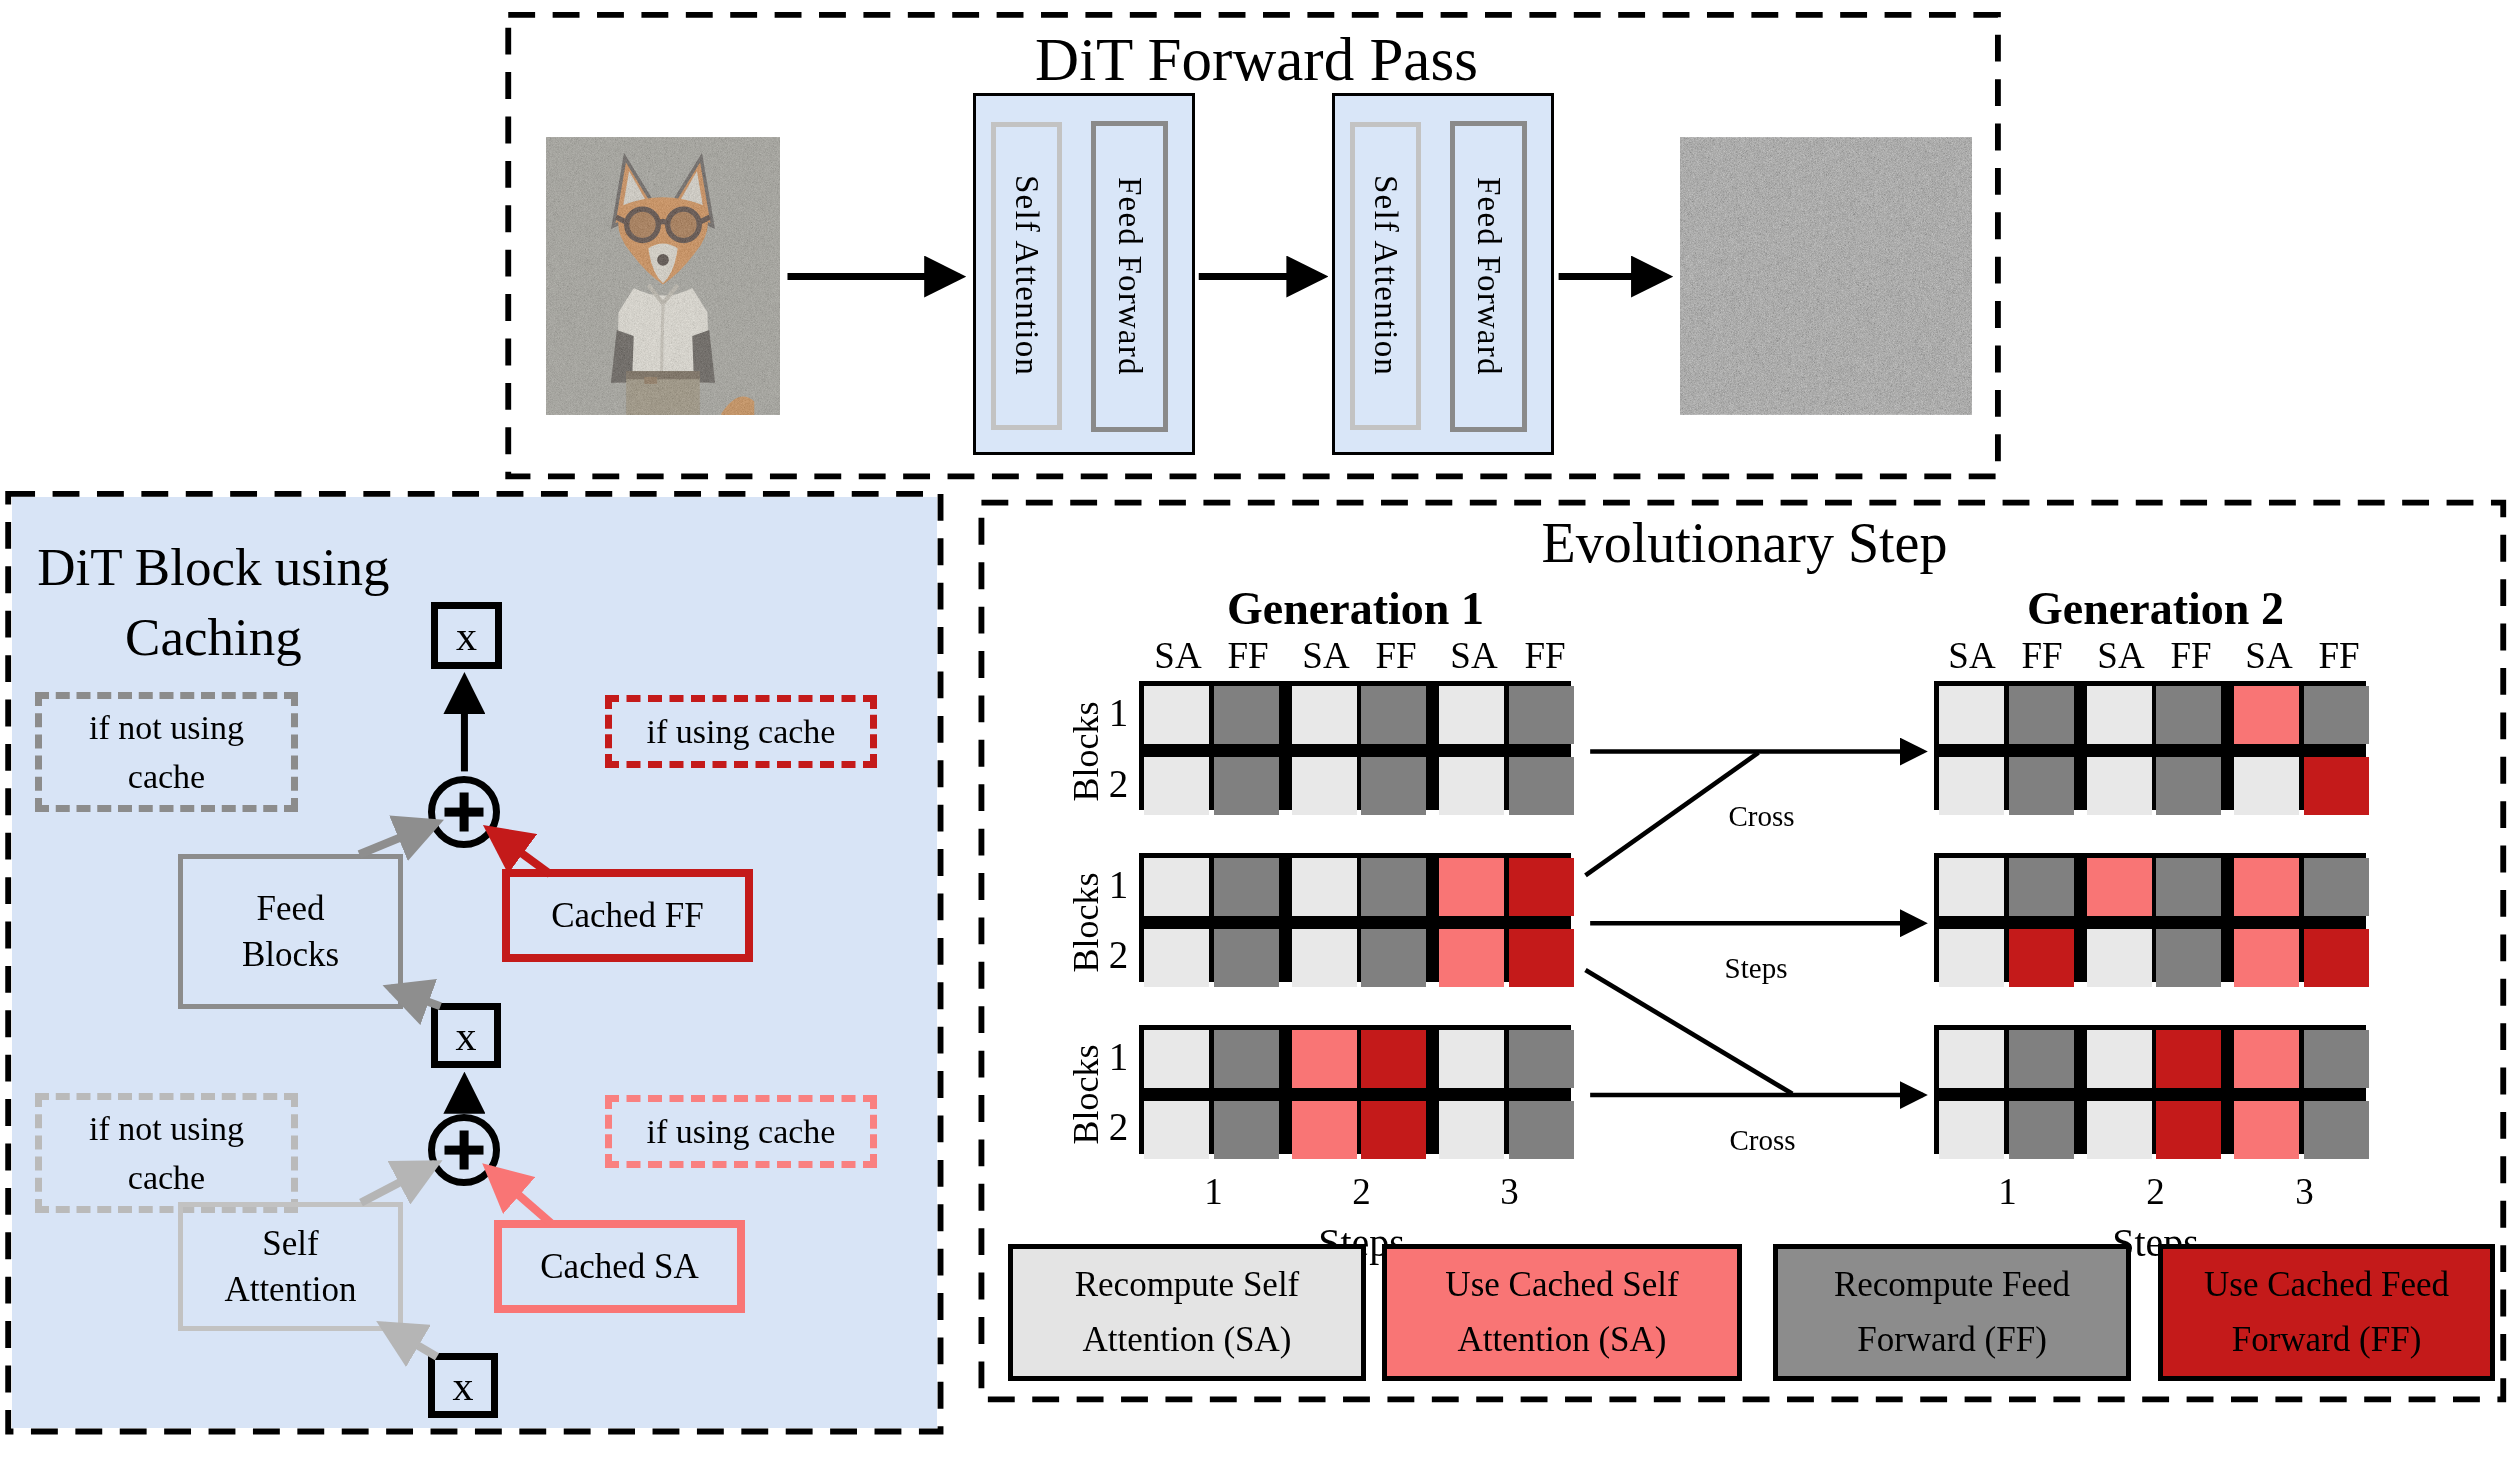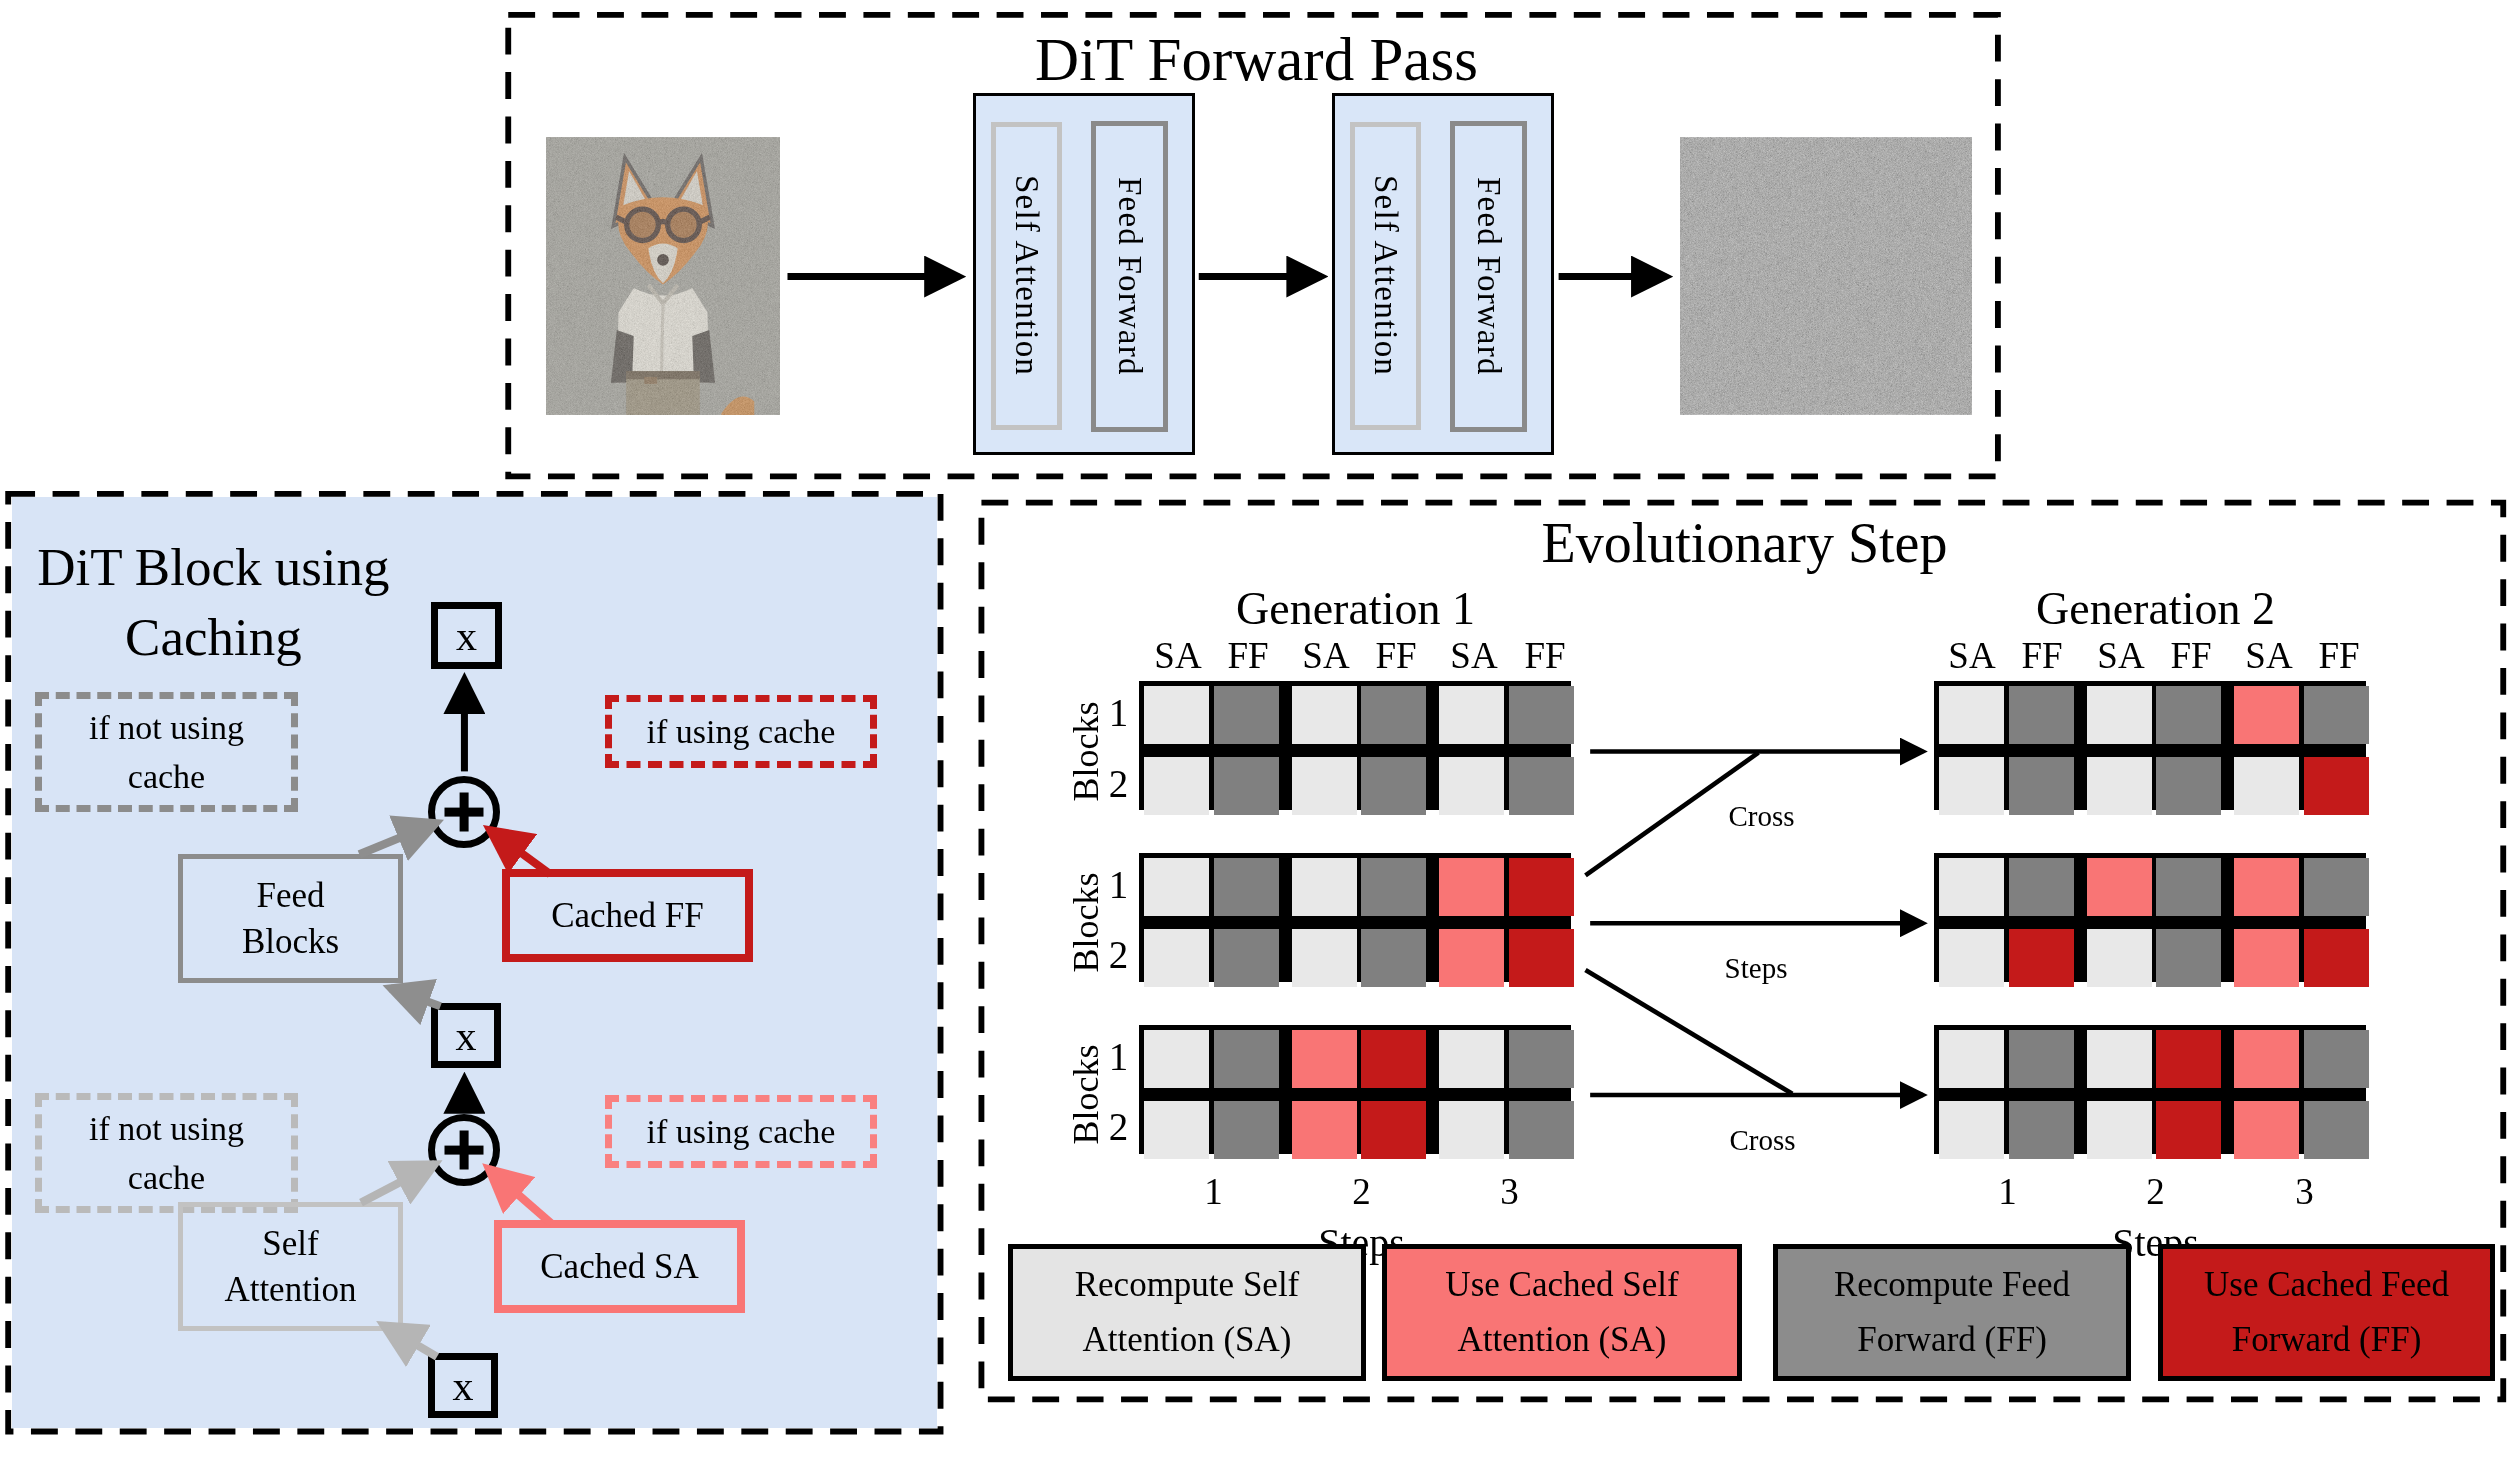--- a/index.html
+++ b/index.html
@@ -3,21 +3,21 @@
 <meta charset="utf-8">
 <style>
   html,body{margin:0;padding:0;background:#fff;}
   body{font-family:"Liberation Serif","DejaVu Serif",serif;color:#000;}
   #canvas{position:relative;width:2512px;height:1461px;background:#fff;overflow:hidden;}
   .abs{position:absolute;box-sizing:border-box;}
   .ctr{display:flex;align-items:center;justify-content:center;text-align:center;}
   .big-title{font-size:61px;}
   .lp-title{font-size:53px;}
   .rp-title{font-size:56px;}
-  .gen-label{font-size:46px;}
+  .gen-label{font-size:46px;font-weight:bold;}
   .lp-bg{background:#D8E4F6;}
   .dit-block{background:#D9E6F8;border:3.5px solid #000;}
   .vlabel-box{border:5.8px solid #8A8A8A;display:flex;align-items:center;justify-content:center;}
   .vlabel-box.light{border-color:#C3C3C3;}
   .vtext{writing-mode:vertical-rl;font-size:33px;letter-spacing:1.2px;}
   .xbox{border:7px solid #000;font-size:42px;}
   .plus-circle{border:7px solid #000;border-radius:50%;}
   .plus-circle::before,.plus-circle::after{content:"";position:absolute;left:50%;top:50%;background:#000;transform:translate(-50%,-50%);}
   .plus-circle::before{width:39px;height:8.8px;}
   .plus-circle::after{width:8.8px;height:39px;}
@@ -112,21 +112,21 @@
   <div class="abs ctr lp-title" style="left:23.4px;top:606px;width:380px;height:61px;">Caching</div>
 
   <div class="abs ctr xbox" style="left:431px;top:602px;width:71px;height:67px;">x</div>
 
   <div class="abs plus-circle" style="left:428px;top:776px;width:72px;height:72px;"></div>
 
   <div class="abs ctr dashed-note" style="left:35px;top:692px;width:263px;height:120px;border-color:#8C8C8C;">if not using cache</div>
 
   <div class="abs ctr dashed-note" style="left:605px;top:695px;width:272px;height:73px;border-color:#C41A1A;">if using cache</div>
 
-  <div class="abs ctr" style="left:178px;top:854px;width:225px;height:129px;border:5.8px solid #8C8C8C;">
+  <div class="abs ctr" style="left:178px;top:854px;width:225px;height:155px;border:5.8px solid #8C8C8C;">
     <div class="solid-note" style="text-align:center;">
       <div>Feed</div>
       <div>Blocks</div>
     </div>
   </div>
 
   <div class="abs ctr solid-note" style="left:502px;top:869px;width:251px;height:93px;border:8.2px solid #C41A1A;">Cached FF</div>
 
   <div class="abs ctr xbox" style="left:431px;top:1003px;width:70px;height:65px;">x</div>
 

